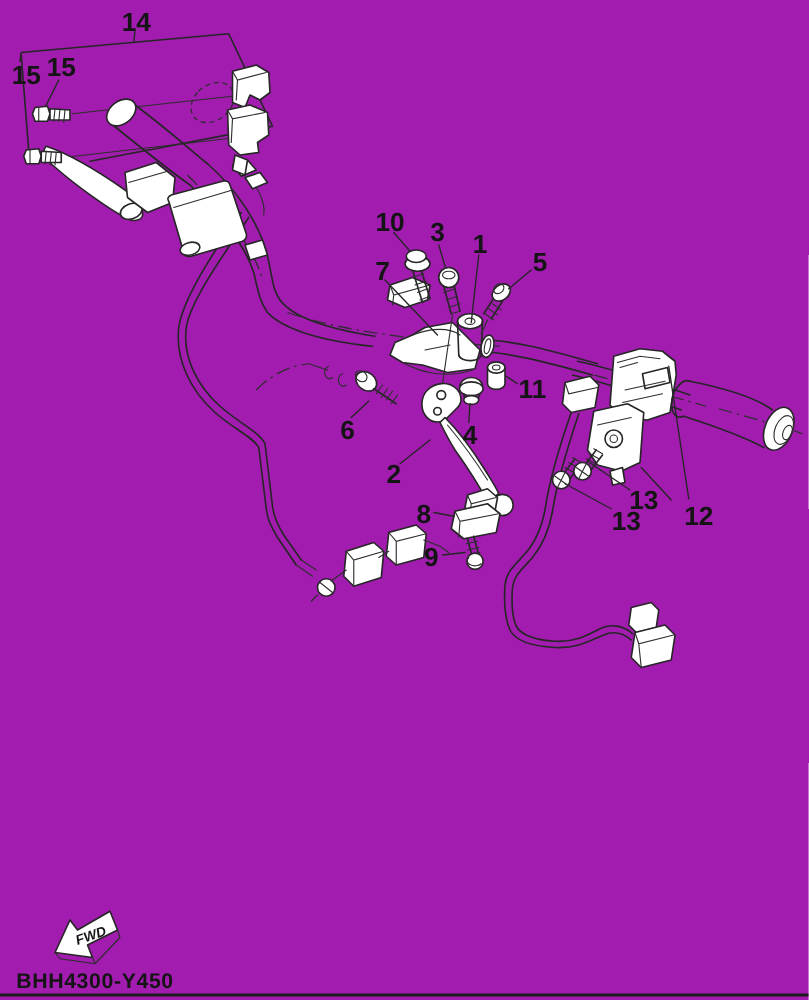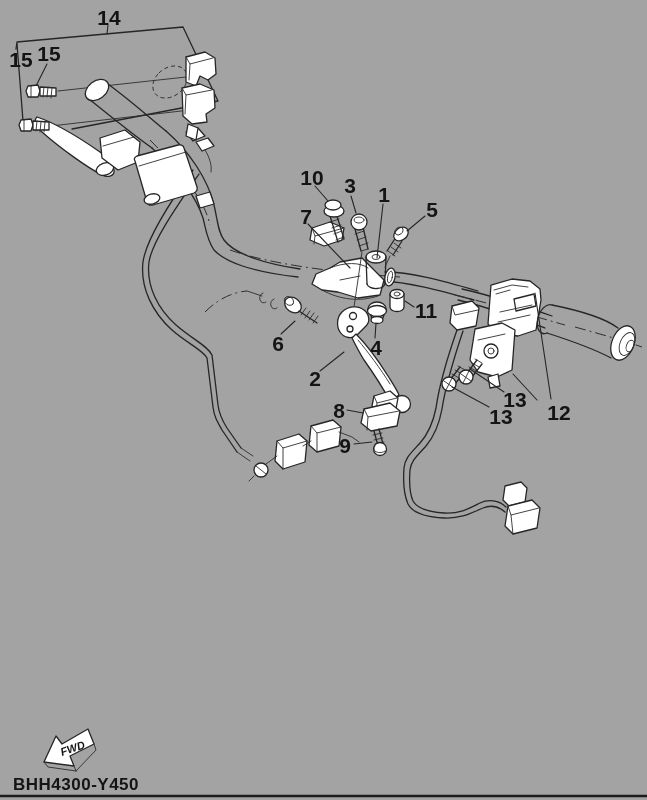--- a/index.html
+++ b/index.html
@@ -1,16 +1,16 @@
 <!DOCTYPE html>
 <html><head>
 <meta charset="utf-8">
 <style>
   html,body{margin:0;padding:0;background:#ffffff;}
-  .stage{position:relative;width:647px;height:800px;background:#a3a3a3;overflow:hidden;}
+  .stage{position:relative;width:647px;height:800px;background:#a21caf;overflow:hidden;}
   svg{position:absolute;left:0;top:0;}
   .ln{fill:none;stroke:#262626;stroke-width:1.3;stroke-linecap:round;stroke-linejoin:round;}
   .thin{fill:none;stroke:#2e2e2e;stroke-width:0.9;stroke-linecap:round;}
   .wh{fill:#ffffff;stroke:#262626;stroke-width:1.3;stroke-linejoin:round;}
   .dash{fill:none;stroke:#2e2e2e;stroke-width:1;stroke-dasharray:11,4,2,4;}
   .hid{fill:none;stroke:#2e2e2e;stroke-width:1;stroke-dasharray:4,3;}
   .lead{fill:none;stroke:#262626;stroke-width:1.1;stroke-linecap:round;}
   .callout{font-family:"Liberation Sans",sans-serif;font-size:21px;font-weight:700;fill:#141414;}
   .code{font-family:"Liberation Sans",sans-serif;font-size:17px;font-weight:700;fill:#141414;letter-spacing:0.5px;}
   .fwdtxt{font-family:"Liberation Sans",sans-serif;font-size:11px;font-weight:700;font-style:italic;fill:#141414;}

